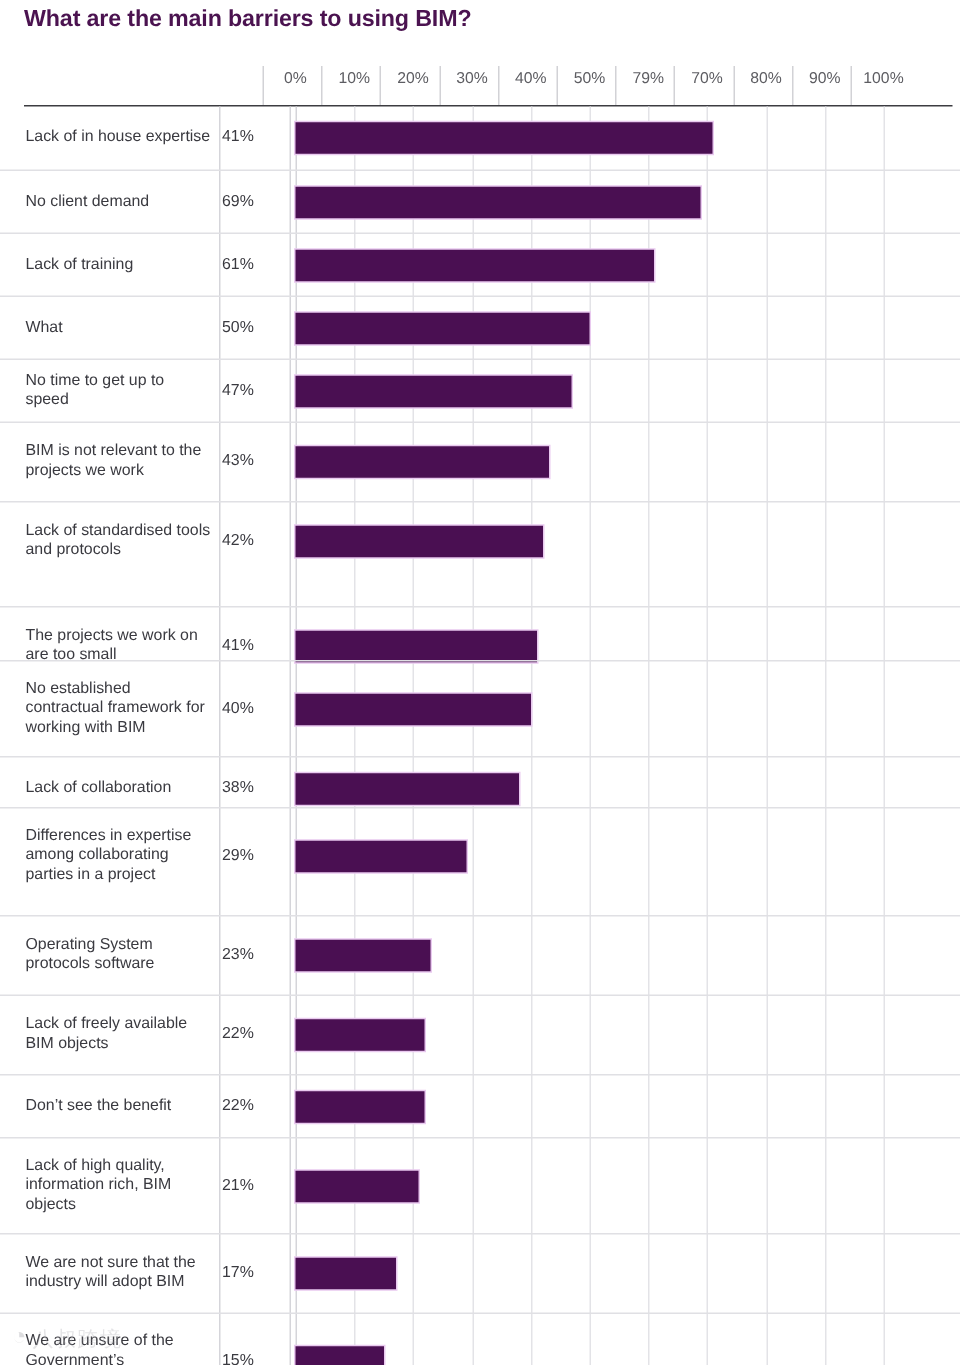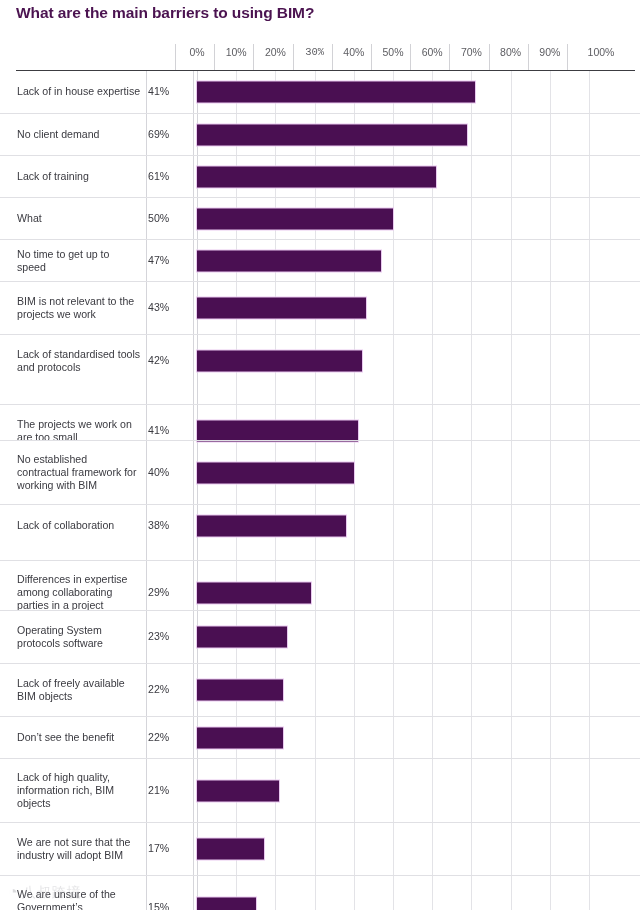--- a/index.html
+++ b/index.html
@@ -169,35 +169,35 @@
 
 <div id="chart-frame">
 
   <div id="axis-strip">
       <div class="axis-tick" style="left: 197px;">0%</div>
       <div class="axis-tick-rule" style="left: 175px;"></div>
       <div class="axis-tick" style="left: 236.2px;">10%</div>
       <div class="axis-tick-rule" style="left: 214.2px;"></div>
       <div class="axis-tick" style="left: 275.4px; text-align: right;">20%</div>
       <div class="axis-tick-rule" style="left: 253.4px;"></div>
-      <div class="axis-tick" style="left: 314.6px; font-family: Liberation Mono, monospace;">30%</div>
+      <div class="axis-tick" style="left: 314.6px;">30%</div>
       <div class="axis-tick-rule" style="left: 292.6px;"></div>
       <div class="axis-tick" style="left: 353.8px;">40%</div>
       <div class="axis-tick-rule" style="left: 331.8px;"></div>
       <div class="axis-tick" style="left: 393px;">50%</div>
       <div class="axis-tick-rule" style="left: 371px;"></div>
-      <div class="axis-tick" style="left: 432.2px;">60%</div>
+      <div class="axis-tick" style="left: 432.2px;">79%</div>
       <div class="axis-tick-rule" style="left: 410.2px;"></div>
       <div class="axis-tick" style="left: 471.4px;">70%</div>
       <div class="axis-tick-rule" style="left: 449.4px;"></div>
       <div class="axis-tick" style="left: 510.6px;">80%</div>
       <div class="axis-tick-rule" style="left: 488.6px;"></div>
       <div class="axis-tick" style="left: 549.8px;">90%</div>
       <div class="axis-tick-rule" style="left: 527.8px;"></div>
-      <div class="axis-tick" style="left: 589px; margin-left: 12px;">100%</div>
+      <div class="axis-tick" style="left: 589px;">100%</div>
       <div class="axis-tick-rule" style="left: 567px;"></div>
     </div>
 
   <div id="axis-baseline"></div>
 
   <div id="gridlines">
       <div class="gridline axis-zero" style="left: 197px; height: 910px;"></div>
       <div class="gridline" style="left: 236.2px; height: 910px;"></div>
       <div class="gridline" style="left: 275.4px; height: 910px;"></div>
       <div class="gridline" style="left: 314.6px; height: 910px;"></div>
@@ -276,21 +276,21 @@
           <div class="row-bar" style="width: 156.8px; background: rgb(74, 15, 82); box-shadow: rgb(233, 201, 239) 0px 0px 0px 1px;"></div>
         </div>
       </div>
       <div class="row" style="top: 433px; height: 42px;">
         <div class="row-label">Lack of collaboration</div>
         <div class="row-value">38%</div>
         <div class="row-bar-track">
           <div class="row-bar" style="width: 148.96px; background: rgb(74, 15, 82); box-shadow: rgb(233, 201, 239) 0px 0px 0px 1px;"></div>
         </div>
       </div>
-      <div class="row" style="top: 489px; height: 64px; text-decoration: underline;">
+      <div class="row" style="top: 467px; height: 64px; text-decoration: underline;">
         <div class="row-label">Differences in expertise among collaborating parties in a project</div>
         <div class="row-value">29%</div>
         <div class="row-bar-track">
           <div class="row-bar" style="width: 113.68px; background: rgb(74, 15, 82); box-shadow: rgb(233, 201, 239) 0px 0px 0px 1px;"></div>
         </div>
       </div>
       <div class="row" style="top: 539px; height: 53px;">
         <div class="row-label">Operating System protocols software</div>
         <div class="row-value">23%</div>
         <div class="row-bar-track">

